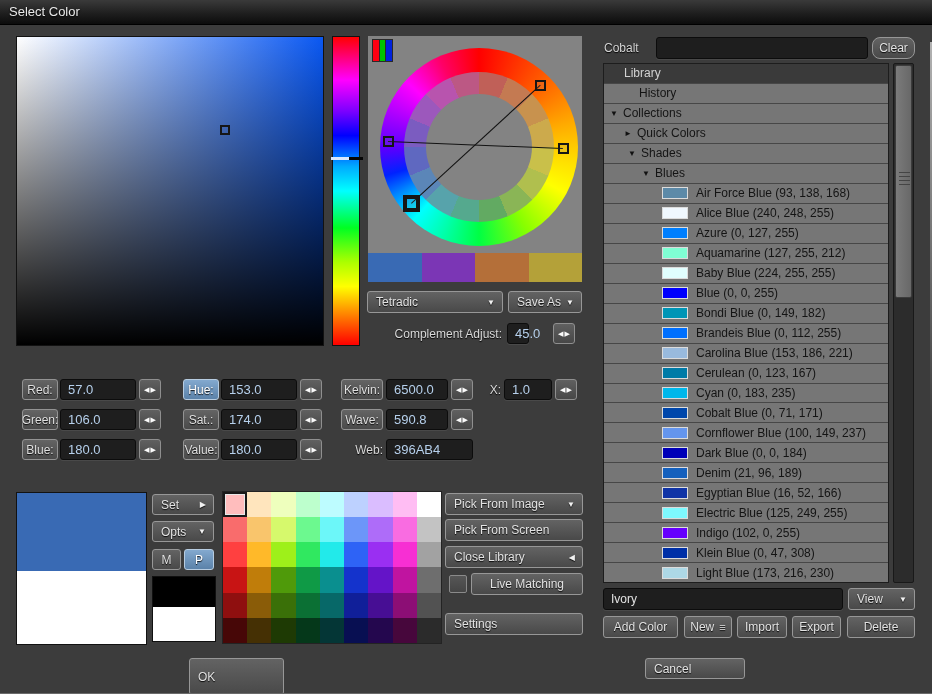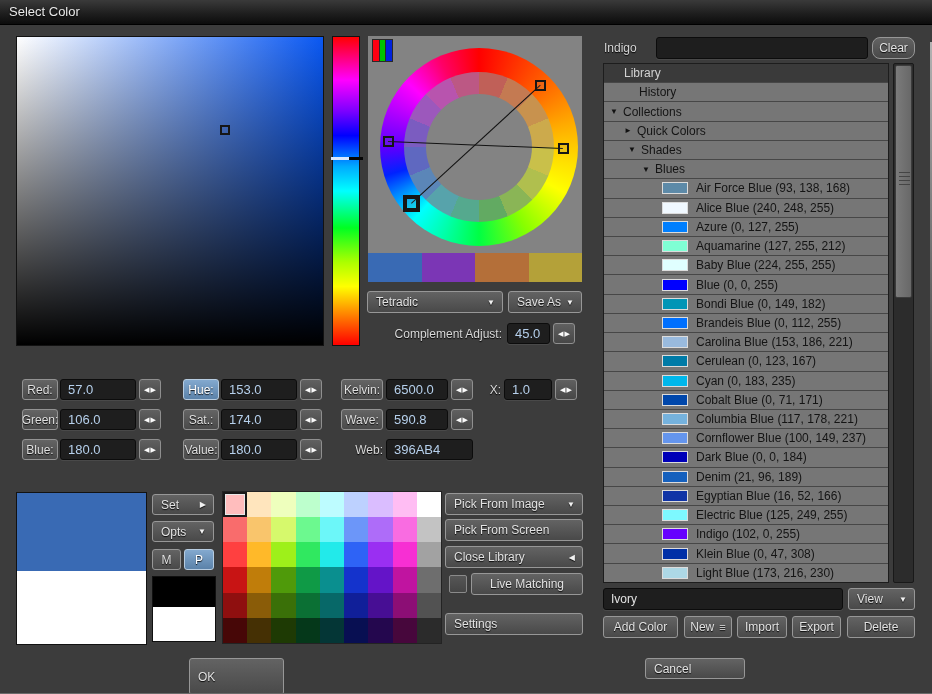--- a/index.html
+++ b/index.html
@@ -56,21 +56,21 @@
   .ring-center{left:58px;top:58px;width:106px;height:106px;border-radius:50%;background:#838383;}
   .wline{height:0;border-top:1px solid #121212;transform-origin:0 0;}
   .handle{border:2px solid #161616;width:7px;height:7px;background:rgba(130,130,130,.15);}
   .handle.big{width:9px;height:9px;border-width:4px;}
   .wheel-swatches{left:0;top:217px;width:214px;height:29px;display:flex;}
   .wswatch{flex:1;}
   
   .combo-tetradic{left:367px;top:291px;width:136px;height:22px;}
   .combo-saveas{left:508px;top:291px;width:74px;height:22px;}
   .comp-label{left:378px;top:324px;width:124px;height:20px;}
-  .comp-field{left:507px;top:323px;width:43px;height:21px;}
+  .comp-field{left:507px;top:323px;width:22px;height:21px;}
   .comp-step{left:553px;top:323px;height:21px;}
   
   #fields{position:absolute;left:0;top:379px;width:600px;height:84px;}
   .field-row{position:absolute;left:0;width:600px;height:21px;}
   .field-row>div,.field-row>span{position:absolute;height:21px;}
   .lbl-btn{background:linear-gradient(180deg,#646464,#4a4a4a);border:1px solid #939393;border-radius:3px;
            color:#dfdfdf;text-shadow:0 1px 1px rgba(0,0,0,.9);display:flex;align-items:center;
            justify-content:center;box-sizing:border-box;}
   .lbl-btn.active{background:linear-gradient(180deg,#83a9cf,#5b82a9);border-color:#b7cce0;color:#fff;}
   
@@ -326,21 +326,21 @@
   </div>
   <div class="abs btn left act-pickscr">Pick From Screen</div>
   <div class="abs btn split act-closelib">
     <span>Close Library</span>
     <span class="chev">◀</span>
   </div>
   <div class="abs lm-check"></div>
   <div class="abs btn lm-btn">Live Matching</div>
   <div class="abs btn left act-settings">Settings</div>
 
-  <span class="abs search-label">Indigo</span>
+  <span class="abs search-label">Cobalt</span>
   <input class="abs val-field search-input" value="" style="">
   <div class="abs btn clear-btn">Clear</div>
 
   <div id="lib-list">
       <div class="lrow sel" style="padding-left: 20px;">
         <span class="lbl">Library</span>
       </div>
       <div class="lrow" style="padding-left: 35px;">
         <span class="lbl">History</span>
       </div>
@@ -400,24 +400,20 @@
         <span class="sw" style="background: rgb(0, 123, 167);"></span>
         <span class="lbl">Cerulean (0, 123, 167)</span>
       </div>
       <div class="lrow" style="padding-left: 58px;">
         <span class="sw" style="background: rgb(0, 183, 235);"></span>
         <span class="lbl">Cyan (0, 183, 235)</span>
       </div>
       <div class="lrow" style="padding-left: 58px;">
         <span class="sw" style="background: rgb(0, 71, 171);"></span>
         <span class="lbl">Cobalt Blue (0, 71, 171)</span>
-      </div>
-      <div class="lrow" style="padding-left: 58px;">
-        <span class="sw" style="background: rgb(117, 178, 221);"></span>
-        <span class="lbl">Columbia Blue (117, 178, 221)</span>
       </div>
       <div class="lrow" style="padding-left: 58px;">
         <span class="sw" style="background: rgb(100, 149, 237);"></span>
         <span class="lbl">Cornflower Blue (100, 149, 237)</span>
       </div>
       <div class="lrow" style="padding-left: 58px;">
         <span class="sw" style="background: rgb(0, 0, 184);"></span>
         <span class="lbl">Dark Blue (0, 0, 184)</span>
       </div>
       <div class="lrow" style="padding-left: 58px;">

